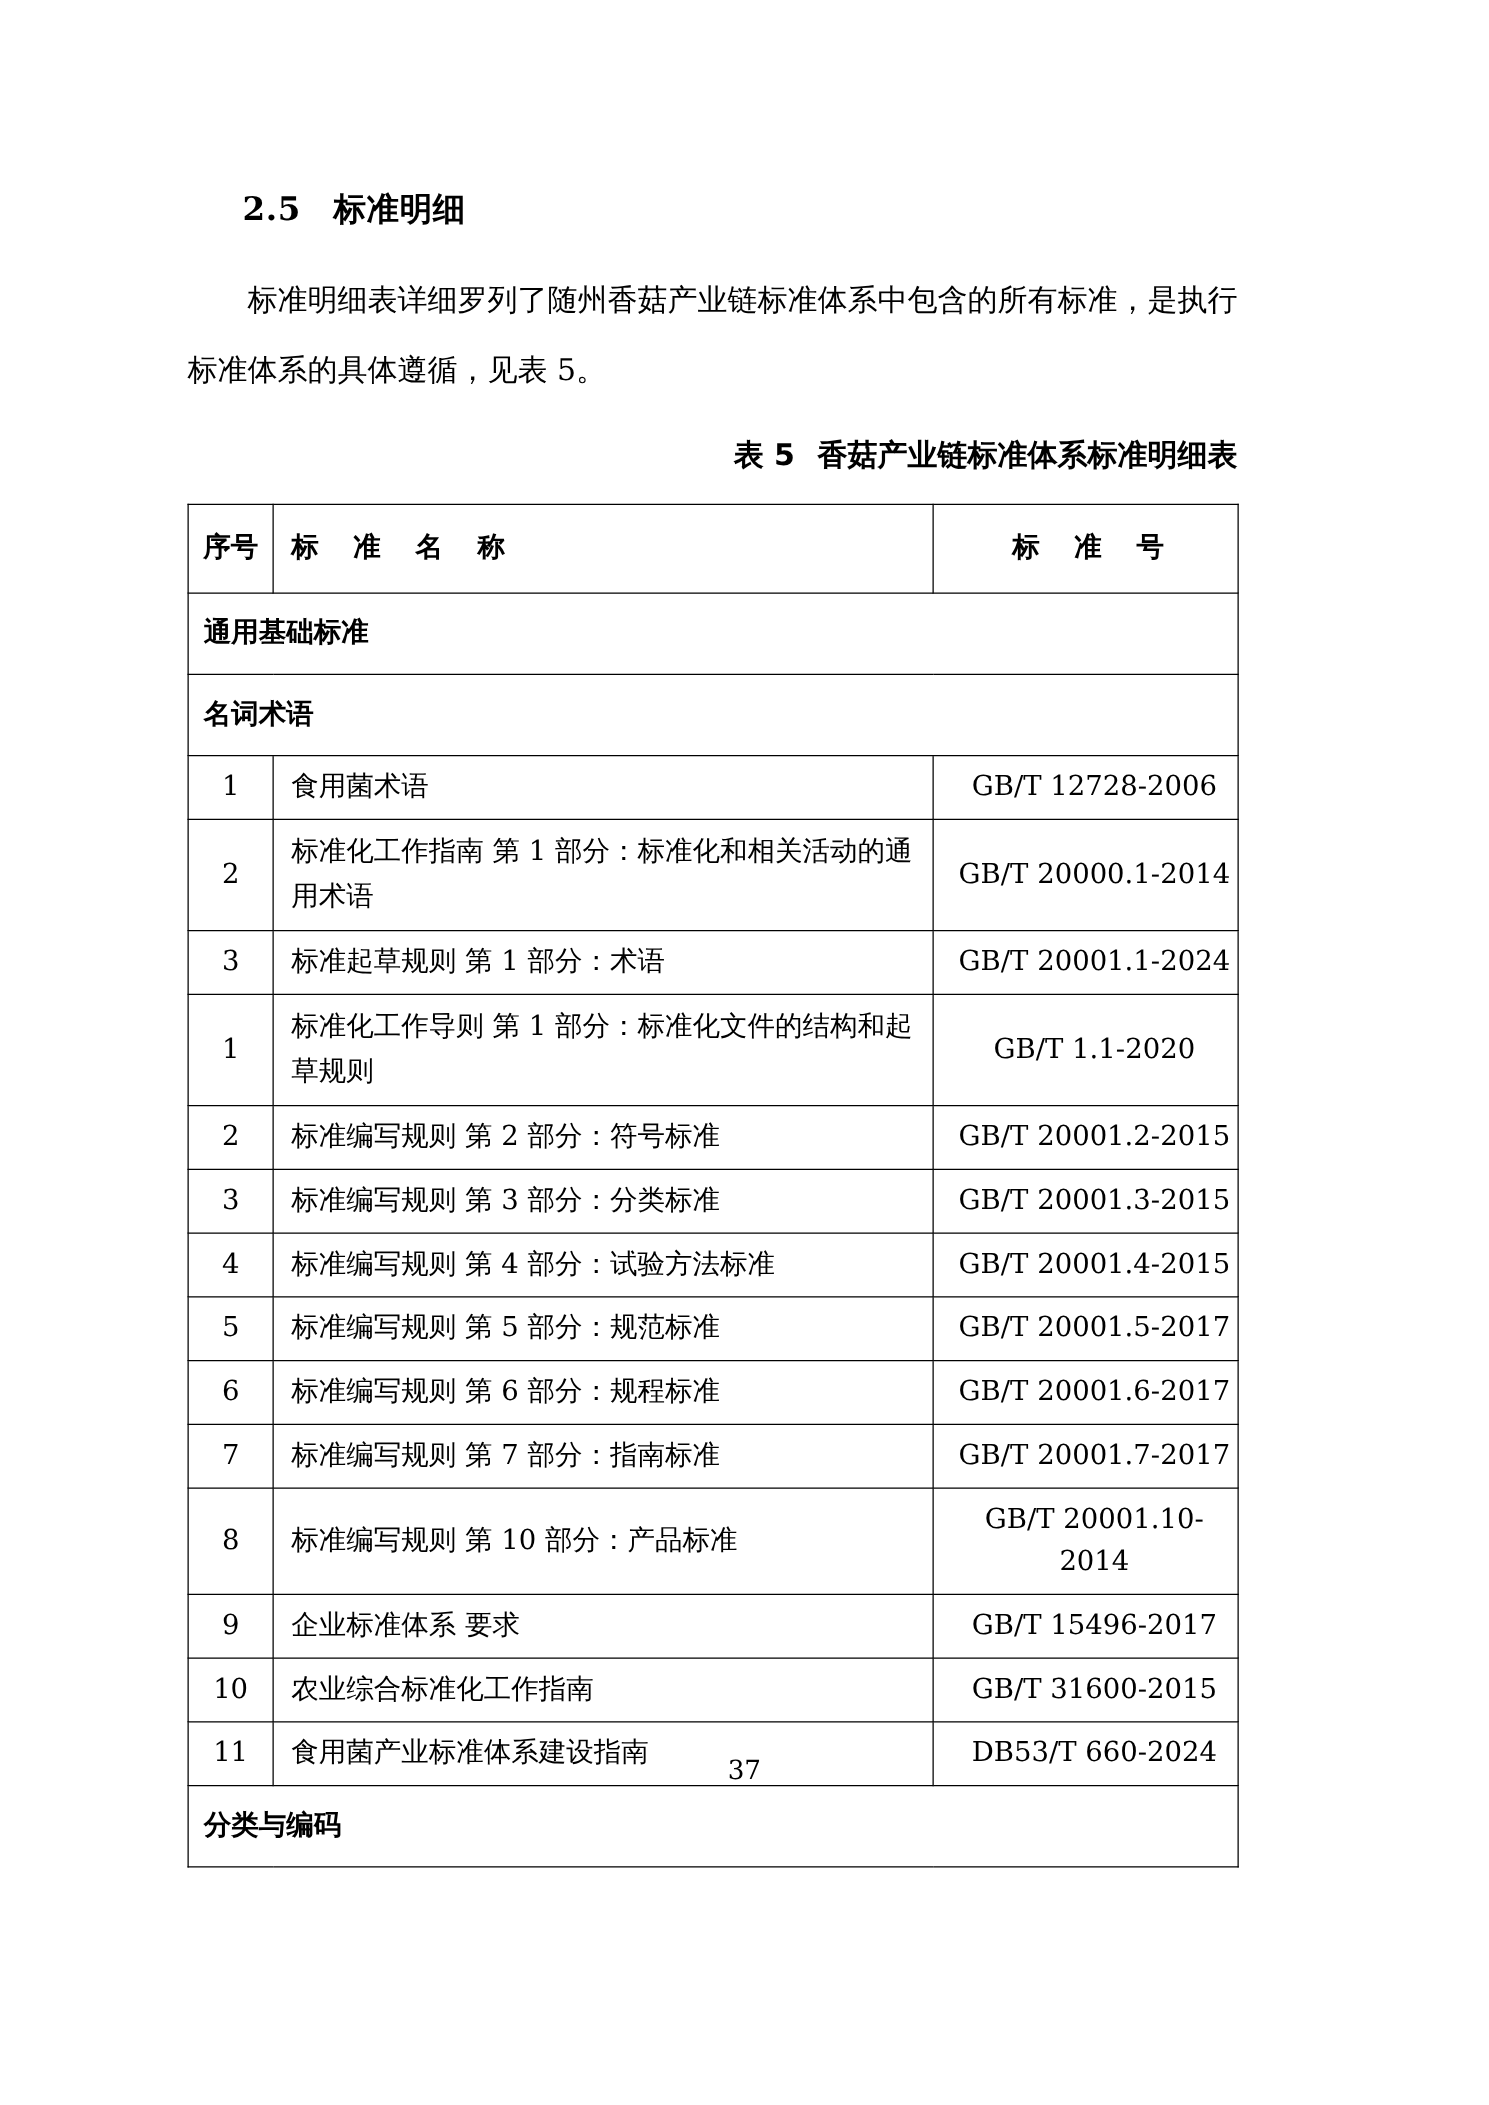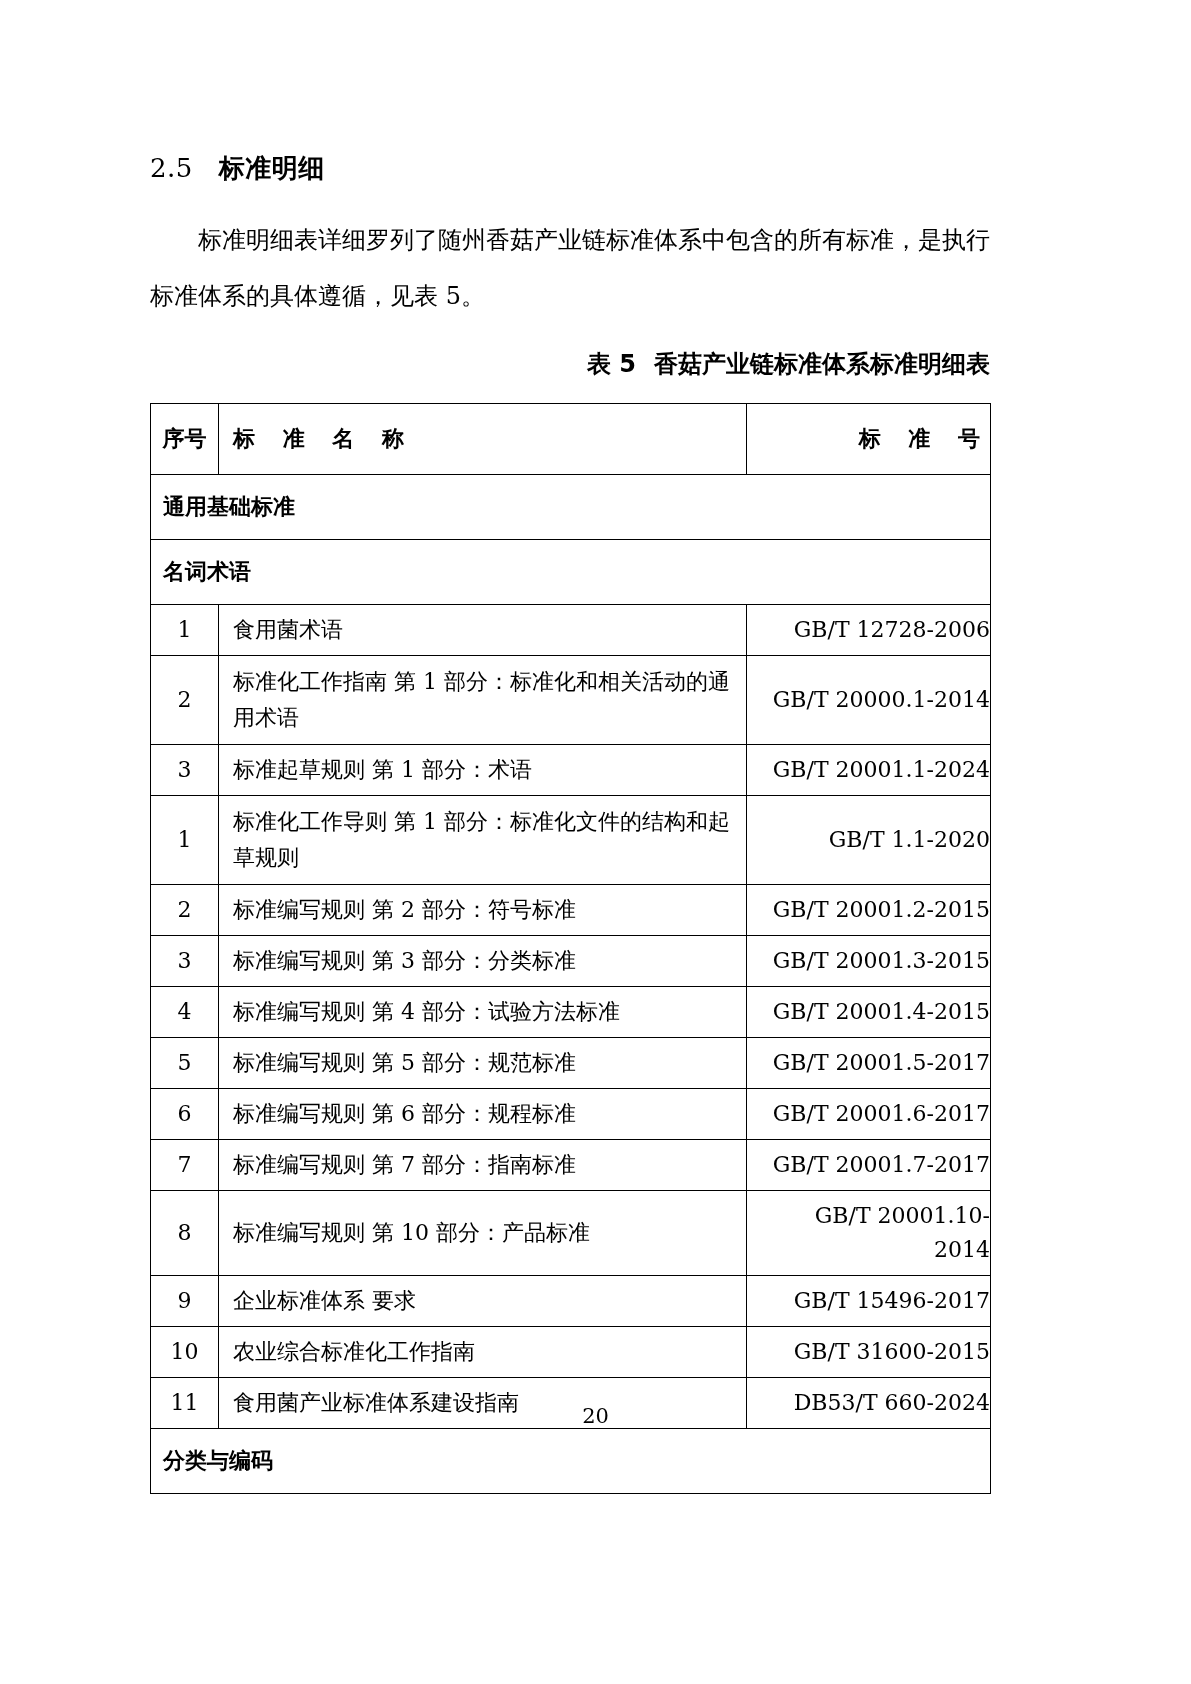--- a/index.html
+++ b/index.html
@@ -29,21 +29,22 @@
   .section-heading {
     margin-top: 152px;
     font-size: 26px;
     font-weight: bold;
     letter-spacing: 0.5px;
     line-height: 1.3;
     white-space: nowrap;
   }
   .section-heading .num {
     font-family: "DejaVu Serif", "Liberation Serif", serif;
-    font-weight: normal;
+    font-weight: bold;
+    margin-left: 44px;
   }
   .section-heading .ttl {
     font-family: "DejaVu Sans", "Liberation Sans", sans-serif;
     font-weight: bold;
     margin-left: 26px;
   }
 
   
   .body-para {
     margin-top: 26px;
@@ -83,21 +84,21 @@
   .std-table td {
     border: 1.5px solid #000000;
     font-size: 22px;
     line-height: 34px;
     padding: 8px 0;
     vertical-align: middle;
     font-family: "DejaVu Serif", "Liberation Serif", serif;
   }
   .col-no    { width: 68px;  text-align: center; }
   .col-name  { width: 528px; text-align: left; padding-left: 14px !important; padding-right: 10px !important; }
-  .col-code  { width: 244px; text-align: right; padding-left: 14px !important; }
+  .col-code  { width: 244px; text-align: center; padding-left: 14px !important; }
 
   
   .hdr td {
     font-family: "DejaVu Sans", "Liberation Sans", sans-serif;
     font-weight: bold;
     font-size: 22px;
     height: 62px;
     padding: 4px 0;
   }
   .hdr .spaced { letter-spacing: 10px; padding-left: 10px; }
@@ -232,14 +233,14 @@
             <td class="col-code">DB53/T 660-2024</td>
           </tr>
           <tr class="group-row">
             <td colspan="3">分类与编码</td>
           </tr>
         </tbody>
     </table>
 
   </div>
 
-  <div class="page-number">20</div>
+  <div class="page-number">37</div>
 </div>
 
 </body></html>

